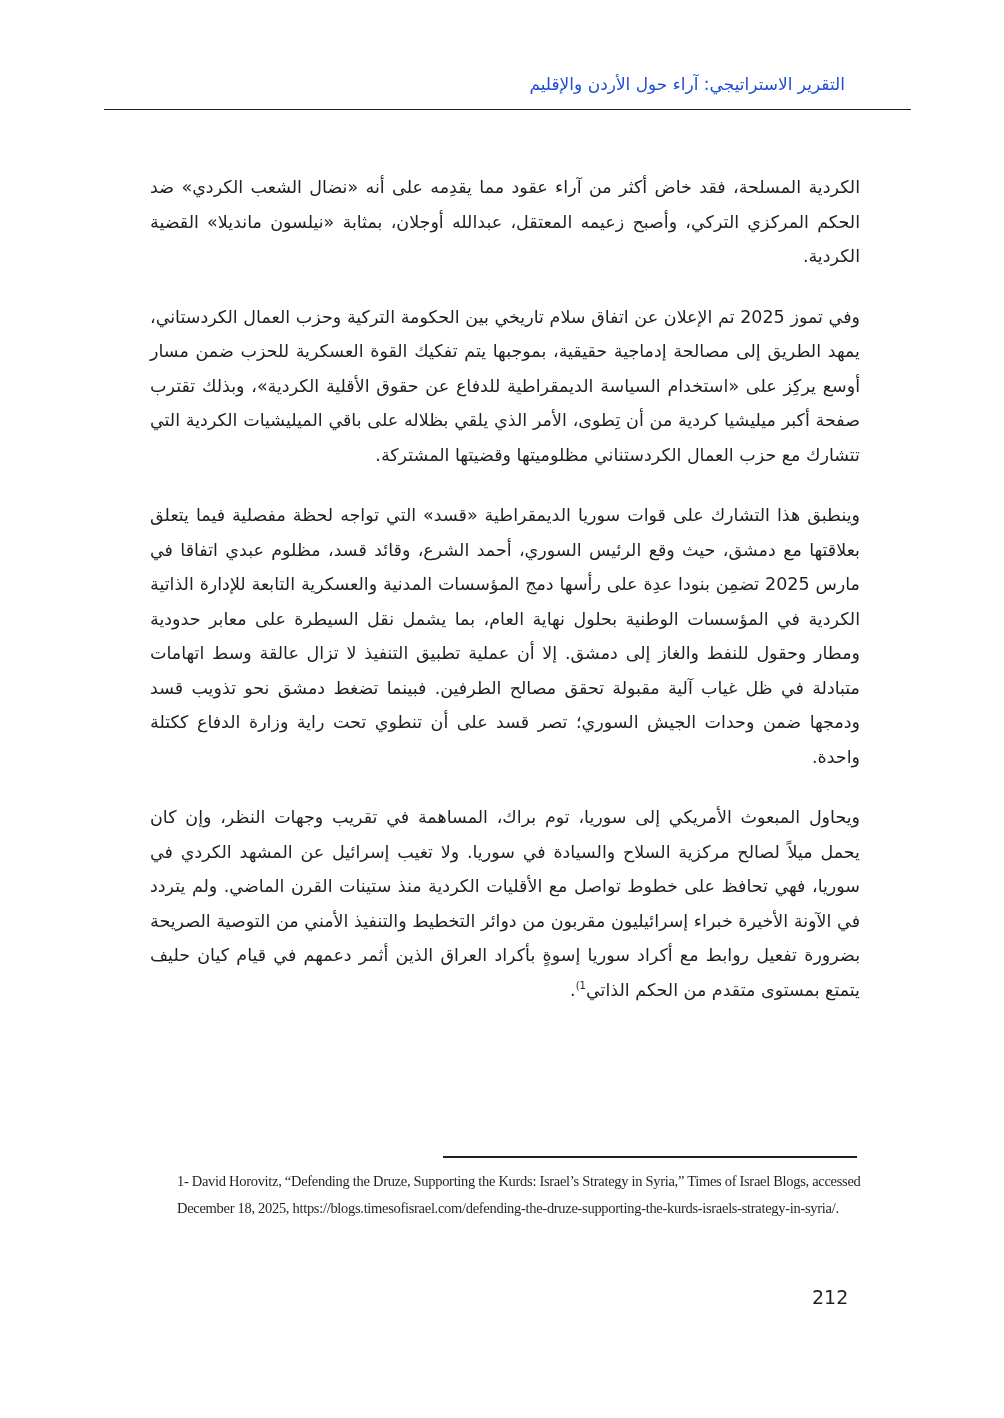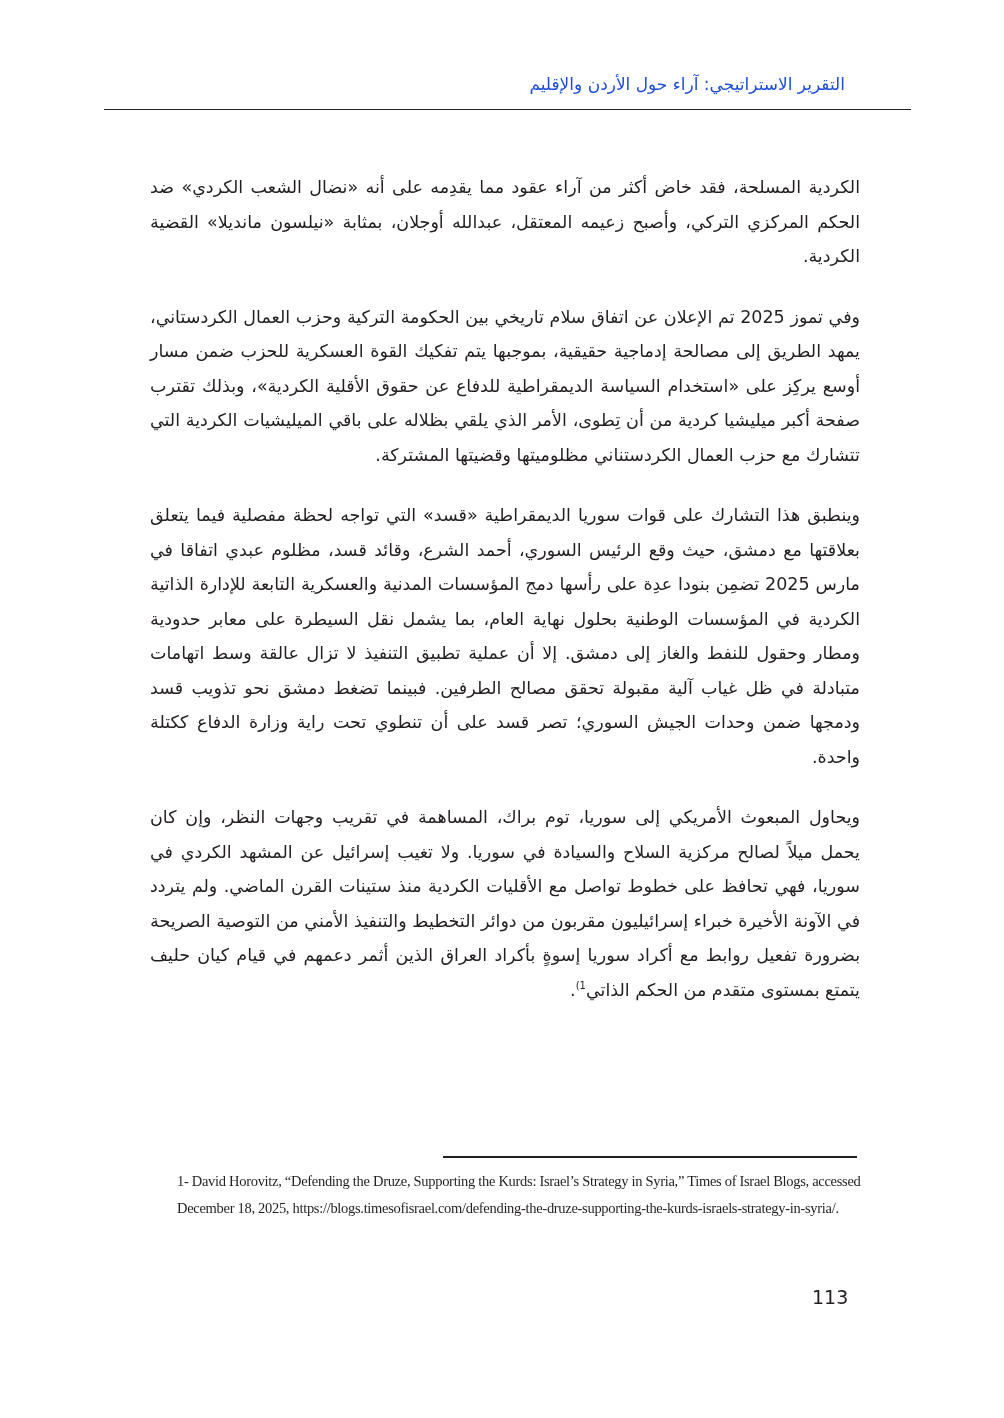--- a/index.html
+++ b/index.html
@@ -95,13 +95,13 @@
   <p><span>ويحاول المبعوث الأمريكي إلى سوريا، توم براك، المساهمة في تقريب وجهات النظر، وإن كان يحمل ميلاً لصالح مركزية السلاح والسيادة في سوريا. ولا تغيب إسرائيل عن المشهد الكردي في سوريا، فهي تحافظ على خطوط تواصل مع الأقليات الكردية منذ ستينات القرن الماضي. ولم يتردد في الآونة الأخيرة خبراء إسرائيليون مقربون من دوائر التخطيط والتنفيذ الأمني من التوصية الصريحة بضرورة تفعيل روابط مع أكراد سوريا إسوةٍ بأكراد العراق الذين أثمر دعمهم في قيام كيان حليف يتمتع بمستوى متقدم من الحكم الذاتي</span><sup>1)</sup><span>.</span></p>
 </div>
 
 <div class="footnote-rule"></div>
 
 <div class="footnote">
   <span>1-</span>
   <span>David Horovitz, “Defending the Druze, Supporting the Kurds: Israel’s Strategy in Syria,” Times of Israel Blogs, accessed December 18, 2025, https://blogs.timesofisrael.com/defending-the-druze-supporting-the-kurds-israels-strategy-in-syria/.</span>
 </div>
 
-<div class="page-number">113</div>
+<div class="page-number">212</div>
 
 </body></html>

